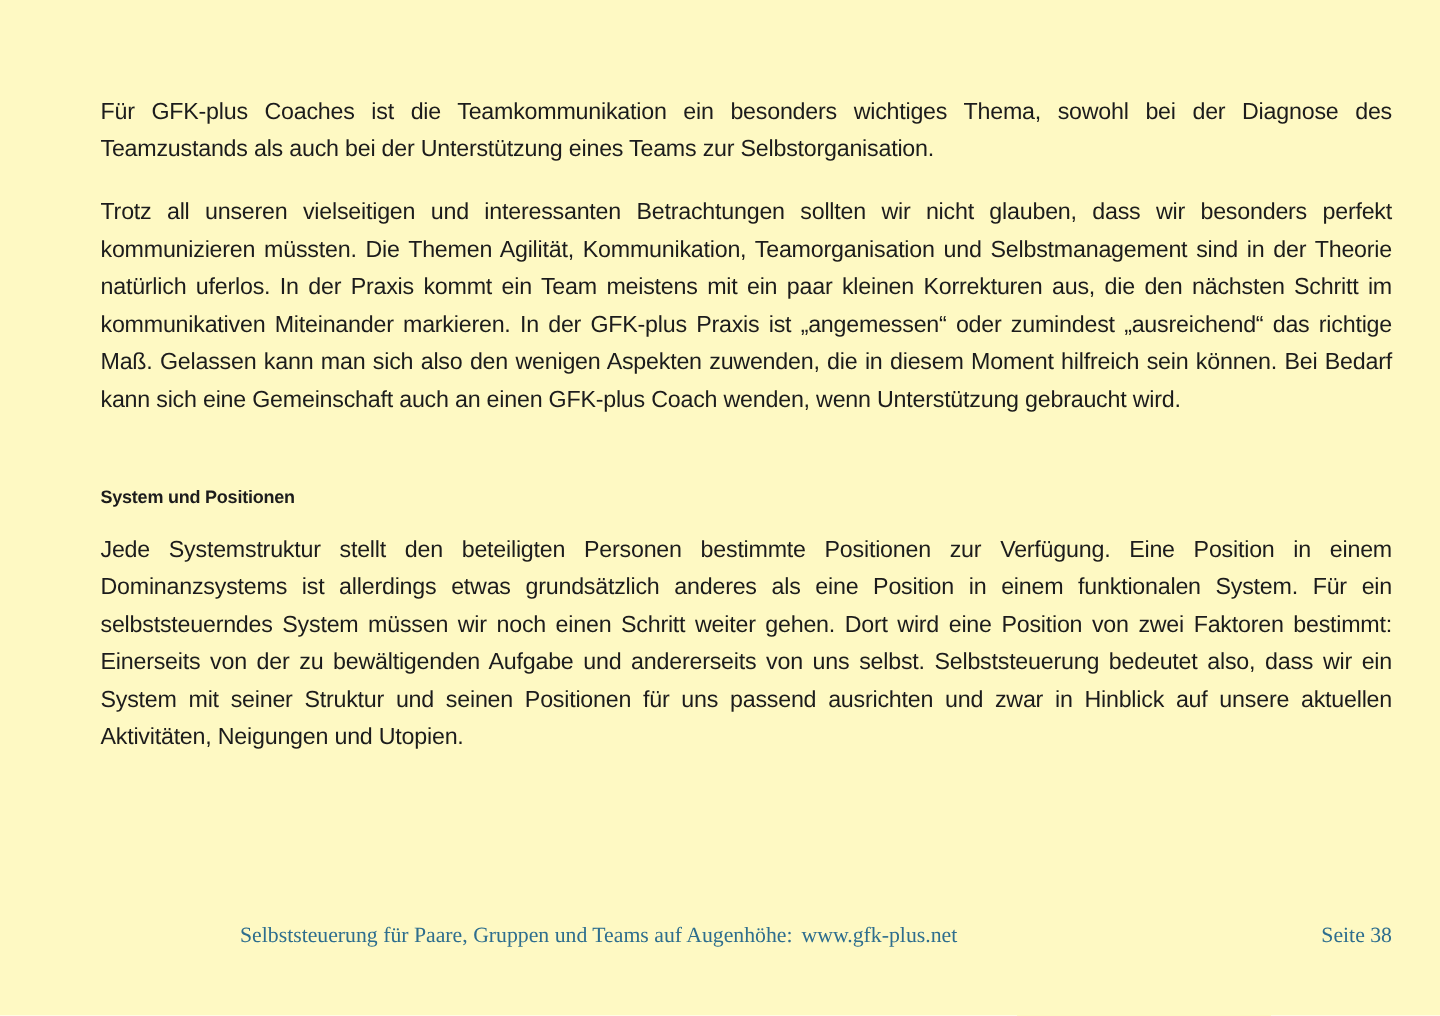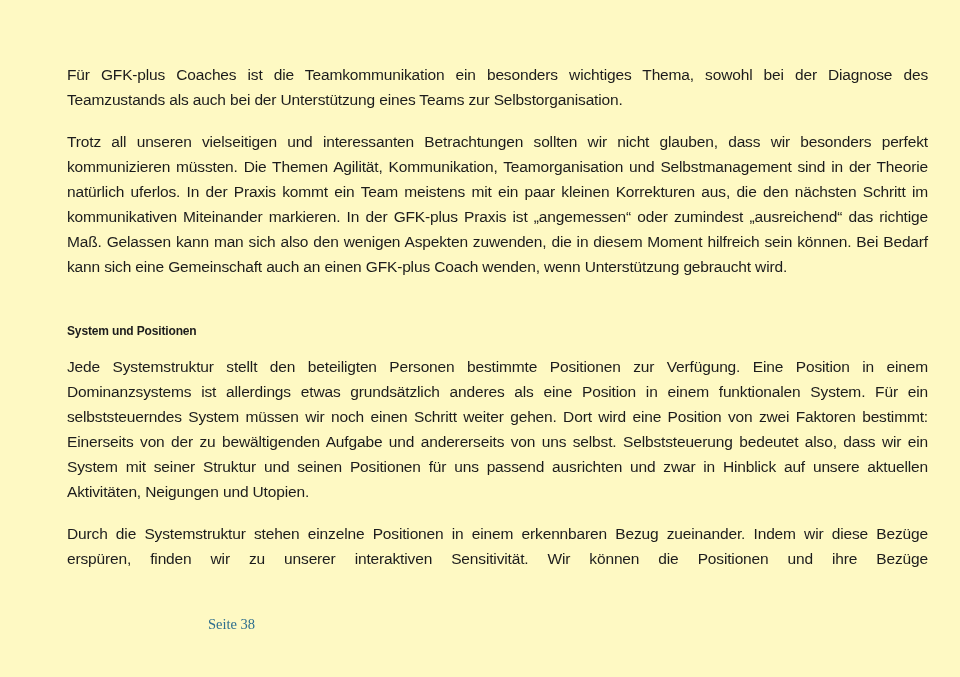--- a/index.html
+++ b/index.html
@@ -72,19 +72,21 @@
 </style>
 </head>
 <body>
 
 <div class="page">
   <div class="content">
     <p>Für GFK-plus Coaches ist die Teamkommunikation ein besonders wichtiges Thema, sowohl bei der Diagnose des Teamzustands als auch bei der Unterstützung eines Teams zur Selbstorganisation.</p>
     <p>Trotz all unseren vielseitigen und interessanten Betrachtungen sollten wir nicht glauben, dass wir besonders perfekt kommunizieren müssten. Die Themen Agilität, Kommunikation, Teamorganisation und Selbstmanagement sind in der Theorie natürlich uferlos. In der Praxis kommt ein Team meistens mit ein paar kleinen Korrekturen aus, die den nächsten Schritt im kommunikativen Miteinander markieren. In der GFK-plus Praxis ist „angemessen“ oder zumindest „ausreichend“ das richtige Maß. Gelassen kann man sich also den wenigen Aspekten zuwenden, die in diesem Moment hilfreich sein können. Bei Bedarf kann sich eine Gemeinschaft auch an einen GFK-plus Coach wenden, wenn Unterstützung gebraucht wird.</p>
     <h2 class="section-heading">System und Positionen</h2>
     <p>Jede Systemstruktur stellt den beteiligten Personen bestimmte Positionen zur Verfügung. Eine Position in einem Dominanzsystems ist allerdings etwas grundsätzlich anderes als eine Position in einem funktionalen System. Für ein selbststeuerndes System müssen wir noch einen Schritt weiter gehen. Dort wird eine Position von zwei Faktoren bestimmt: Einerseits von der zu bewältigenden Aufgabe und andererseits von uns selbst. Selbststeuerung bedeutet also, dass wir ein System mit seiner Struktur und seinen Positionen für uns passend ausrichten und zwar in Hinblick auf unsere aktuellen Aktivitäten, Neigungen und Utopien.</p>
-    <p class="continues">Durch die Systemstruktur stehen einzelne Positionen in einem erkennbaren Bezug zueinander. Indem wir diese Bezüge erspüren, finden wir zu unserer interaktiven Sensitivität. Wir können die Positionen und ihre Bezüge</p>
   </div>
 
   <div class="footer">
+    <span class="footer-left">
+      <span>Selbststeuerung für Paare, Gruppen und Teams auf Augenhöhe:</span><a class="footer-url">www.gfk-plus.net</a>
+    </span>
     <span class="page-number">Seite 38</span>
   </div>
 </div>
 
 </body></html>

